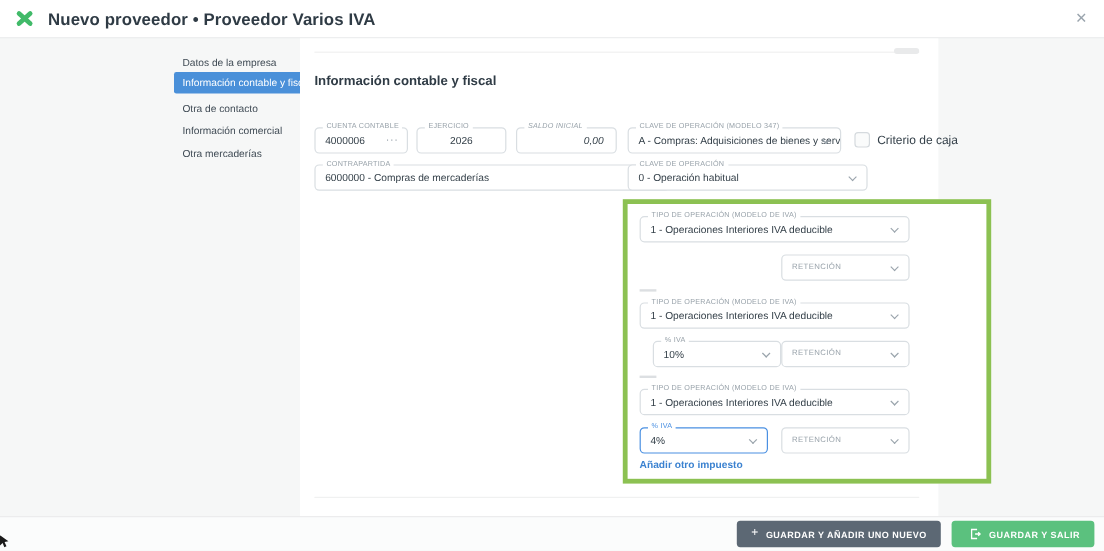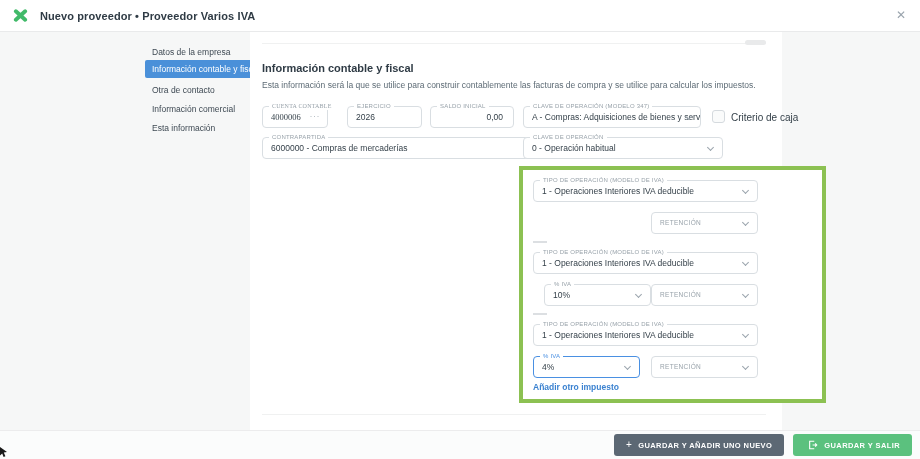--- a/index.html
+++ b/index.html
@@ -7,21 +7,21 @@
   #screen {
     position:relative; width:920px; height:459px; background:#f6f7f7;
     overflow:hidden; margin:0 auto;
   }
   
   .header {
     position:absolute; left:0; top:0; width:920px; height:32px; background:#fff;
     border-bottom:1px solid #e9eaeb; display:flex; align-items:center;
   }
   .logo { margin-left:13px; display:flex; align-items:center; }
-  .header-title { margin-left:12px; font-size:11px; font-weight:700; color:#2f3b45; letter-spacing:.1px; }
+  .header-title { margin-left:12px; font-size:14px; font-weight:700; color:#2f3b45; letter-spacing:.1px; }
   .close-x { position:absolute; right:14px; top:8px; font-size:12px; color:#9aa4ad; cursor:pointer; line-height:14px; }
   
   .side-item { position:absolute; left:152px; font-size:8.5px; color:#3f4a54; white-space:nowrap; cursor:pointer; }
   .side-item.active {
     left:145px; background:#4a90d9; color:#fff; padding:4px 7px; border-radius:2px;
   }
   
   .card { position:absolute; left:250px; top:32px; width:532px; height:398px; background:#fff; }
   .top-divider { position:absolute; left:262px; top:43px; width:504px; height:1px; background:#f0f1f1; }
   .scroll-thumb { position:absolute; left:745px; top:40px; width:21px; height:5px; border-radius:3px; background:#e9eaeb; }
@@ -85,40 +85,39 @@
     </span>
     <span class="header-title">Nuevo proveedor • Proveedor Varios IVA</span>
     <span class="close-x">✕</span>
   </div>
 
   <nav>
     <div class="side-item" style="top:47px;">Datos de la empresa</div>
     <div class="side-item active" style="top:60px;">Información contable y fiscal</div>
     <div class="side-item" style="top:85px;">Otra de contacto</div>
     <div class="side-item" style="top:104px;">Información comercial</div>
-    <div class="side-item" style="top:123px;">Esta información</div>
+    <div class="side-item" style="top:123px;">Otra mercaderías</div>
   </nav>
 
   <div class="card"></div>
   <div class="top-divider"></div>
   <div class="scroll-thumb"></div>
 
   <div class="h1">Información contable y fiscal</div>
-  <div class="subtitle">Esta información será la que se utilice para construir contablemente las facturas de compra y se utilice para calcular los impuestos.</div>
-
-  <div class="field" style="left:262px; top:106px; width:66px;font-family:Liberation Serif, serif;">
+
+  <div class="field" style="left:262px; top:106px; width:78px;">
     <span class="flabel">CUENTA CONTABLE</span>
     <span class="fvalue">4000006</span>
     <span class="dots">···</span>
   </div>
-  <div class="field" style="left:347px; top:106px; width:75px;">
+  <div class="field" style="left:347px; top:106px; width:75px;text-align:center;">
     <span class="flabel">EJERCICIO</span>
     <span class="fvalue">2026</span>
   </div>
-  <div class="field" style="left:430px; top:106px; width:84px;">
+  <div class="field" style="left:430px; top:106px; width:84px;font-style:italic;">
     <span class="flabel">SALDO INICIAL</span>
     <span class="fvalue num">0,00</span>
   </div>
   <div class="field select" style="left:523px; top:106px; width:178px;">
     <span class="flabel">CLAVE DE OPERACIÓN (MODELO 347)</span>
     <span class="fvalue" style="padding-right:20px;">A - Compras: Adquisiciones de bienes y servicios</span>
     <span class="chev"></span>
   </div>
   <div class="checkbox"></div>
   <div class="checkbox-label">Criterio de caja</div>

